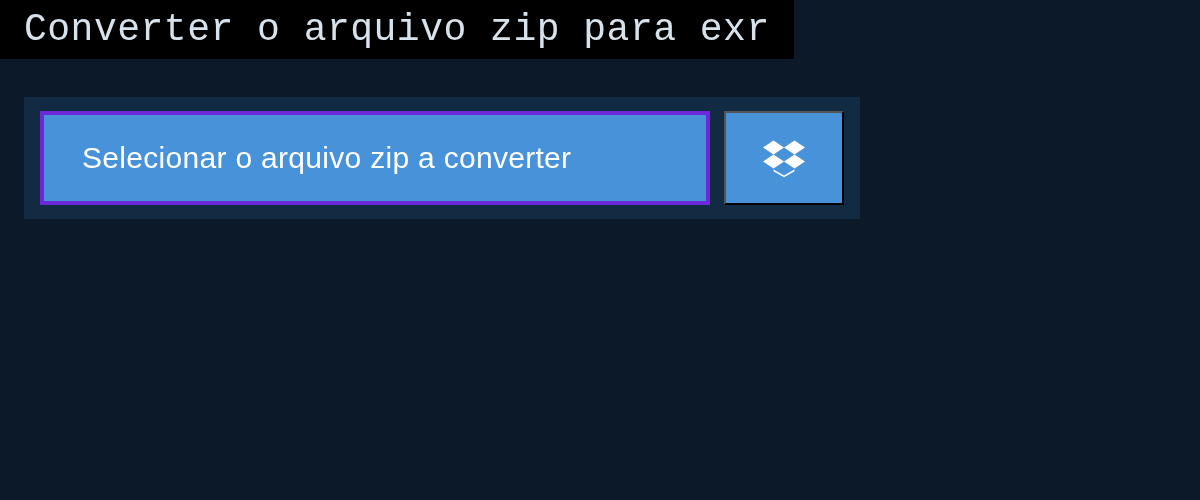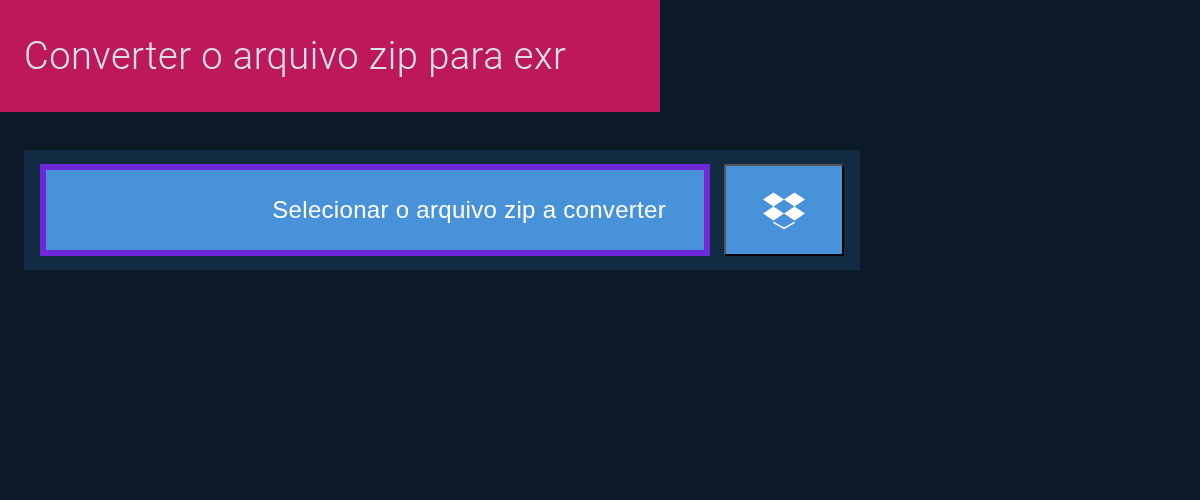--- a/index.html
+++ b/index.html
@@ -8,52 +8,53 @@
       box-sizing: border-box;
     }
     body {
       width: 1200px;
       height: 500px;
       background: #0b1929;
       font-family: -apple-system, BlinkMacSystemFont, "Segoe UI", Roboto, Helvetica, Arial, sans-serif;
       font-weight: 300;
     }
     .header {
-      background: #be185d;
-      padding: 34px 24px;
+      background: #000000;
+      padding: 8px 24px;
       display: inline-block;
       min-width: 660px;
+      font-family: Liberation Mono, monospace;
     }
     .header-title {
       color: #d8e2eb;
       font-size: 38px;
       font-weight: 300;
       letter-spacing: 0.5px;
     }
     .upload-panel {
       margin-top: 38px;
       margin-left: 24px;
       background: #122a42;
       padding: 14px 16px;
       display: inline-flex;
       gap: 14px;
       align-items: stretch;
     }
     .select-button {
       background: #4892d9;
-      border: 6px solid #6d28d9;
+      border: 4px solid #6d28d9;
       color: #ffffff;
-      font-size: 24px;
+      font-size: 30px;
       font-weight: 300;
       padding: 26px 38px;
       cursor: pointer;
       letter-spacing: 0.3px;
       display: flex;
       align-items: center;
-      justify-content: flex-end;
+      justify-content: flex-start;
       min-width: 670px;
     }
     .dropbox-button {
       background: #4892d9;
       width: 120px;
       display: flex;
       align-items: center;
       justify-content: center;
       cursor: pointer;
     }

